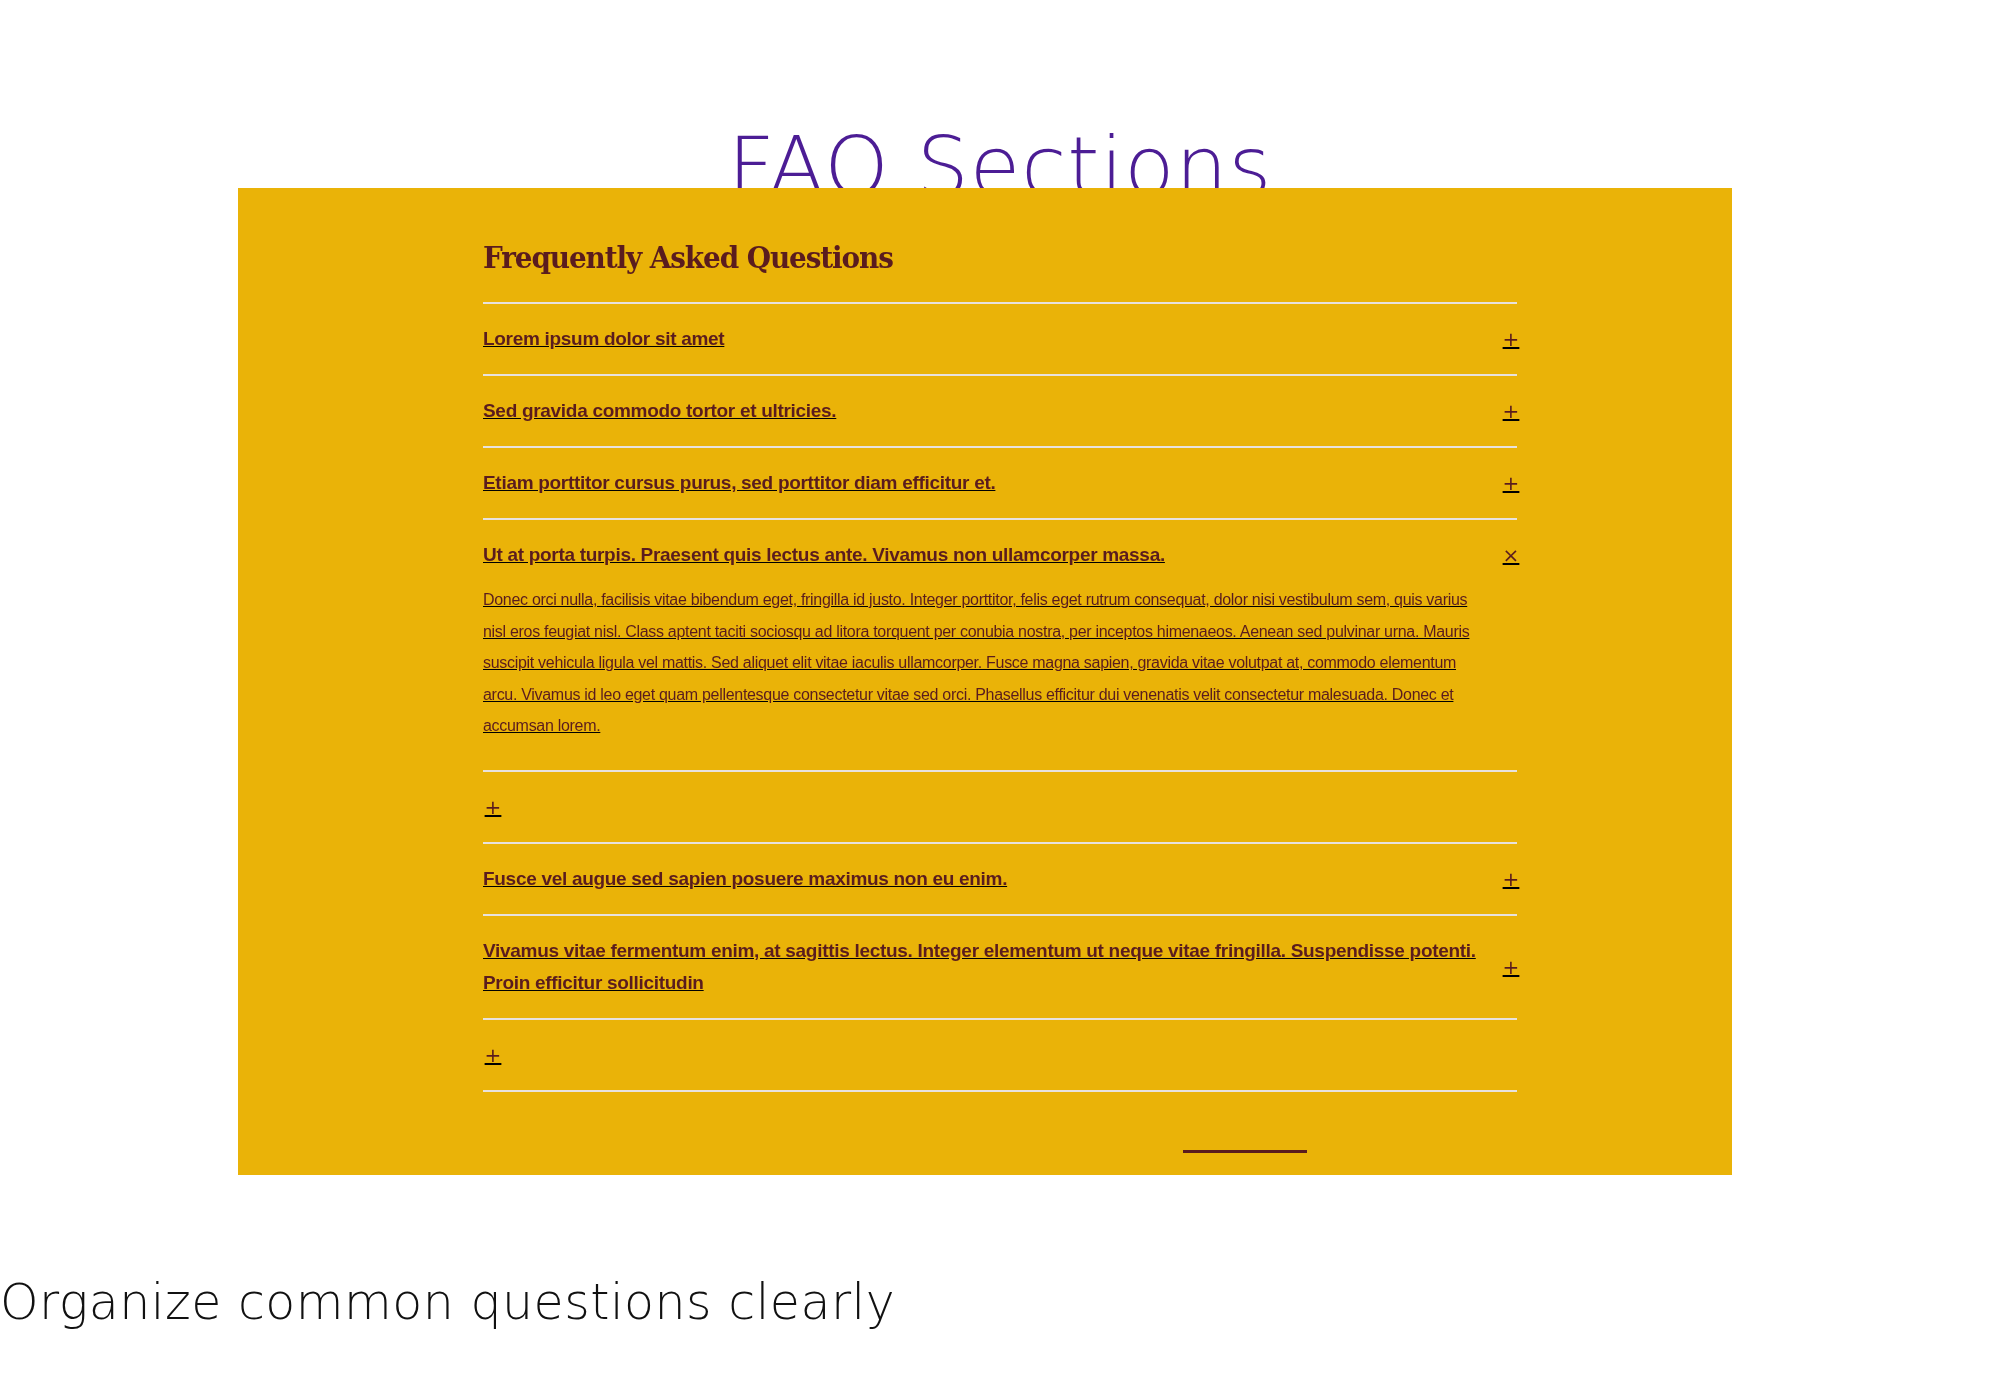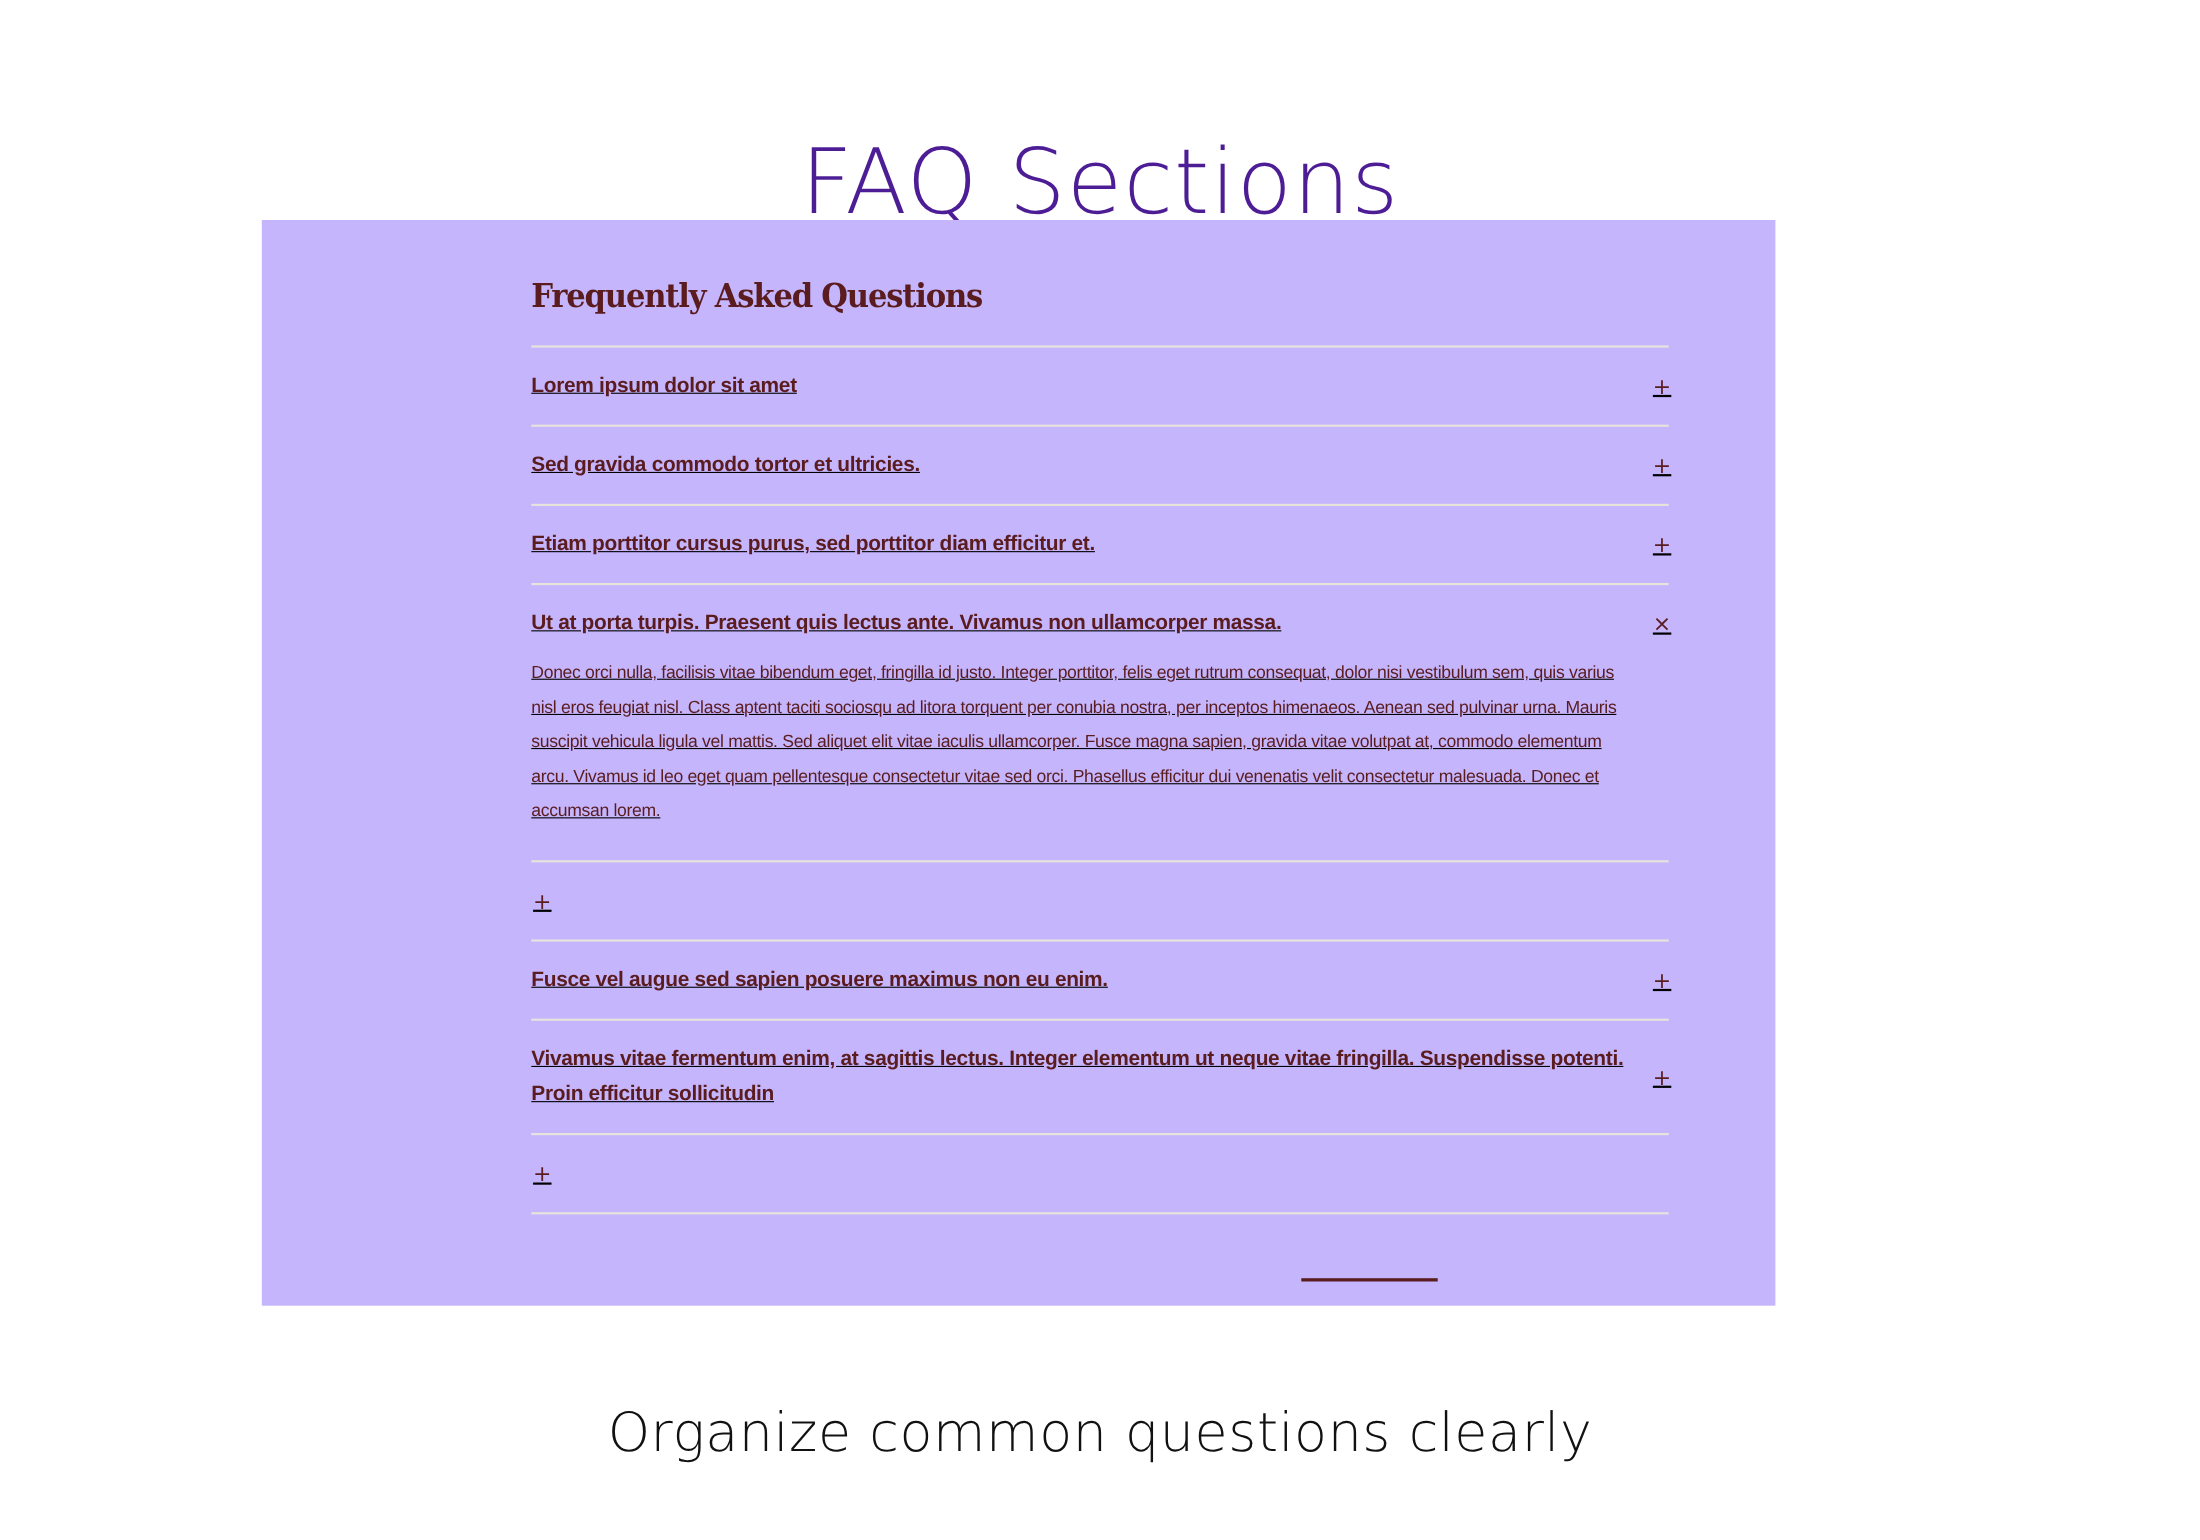--- a/index.html
+++ b/index.html
@@ -24,24 +24,23 @@
       font-weight: 300;
       font-size: 82px;
       line-height: 100px;
       color: #4c1d95;
       letter-spacing: 1px;
     }
     .panel {
       position: absolute;
       left: 238px;
       top: 188px;
-      width: 1376px;
+      width: 1494px;
       height: 987px;
-      background: #c4b5fd;
-      margin-top: 12px;
+      background: #eab308;
     }
     .faq {
       position: absolute;
       left: 245px;
       top: 0;
       width: 1034px;
     }
     .faq-heading {
       position: absolute;
       left: 0;
@@ -113,21 +112,21 @@
       top: 962px;
       width: 124px;
       height: 3px;
       background: #5a1c1e;
     }
     .subtitle {
       position: absolute;
       left: 0;
       top: 1222px;
       width: 2000px;
-      text-align: center;
+      text-align: left;
       font-family: "DejaVu Sans", sans-serif;
       font-weight: 300;
       font-size: 49px;
       line-height: 64px;
       color: #111111;
       letter-spacing: 0.5px;
     }
   </style>
 </head>
 <body>

